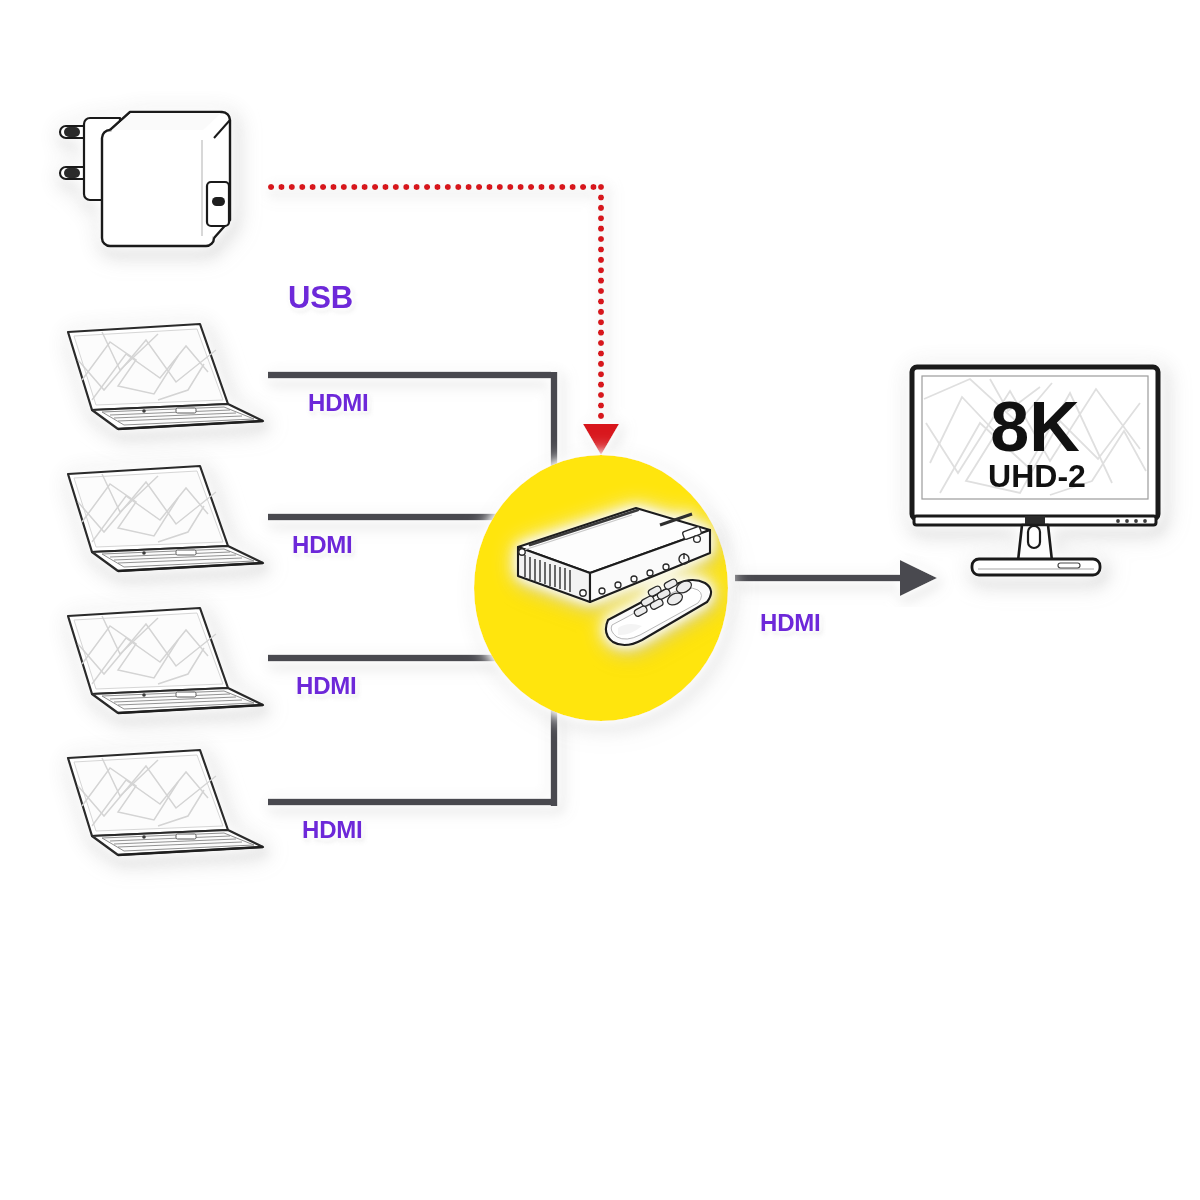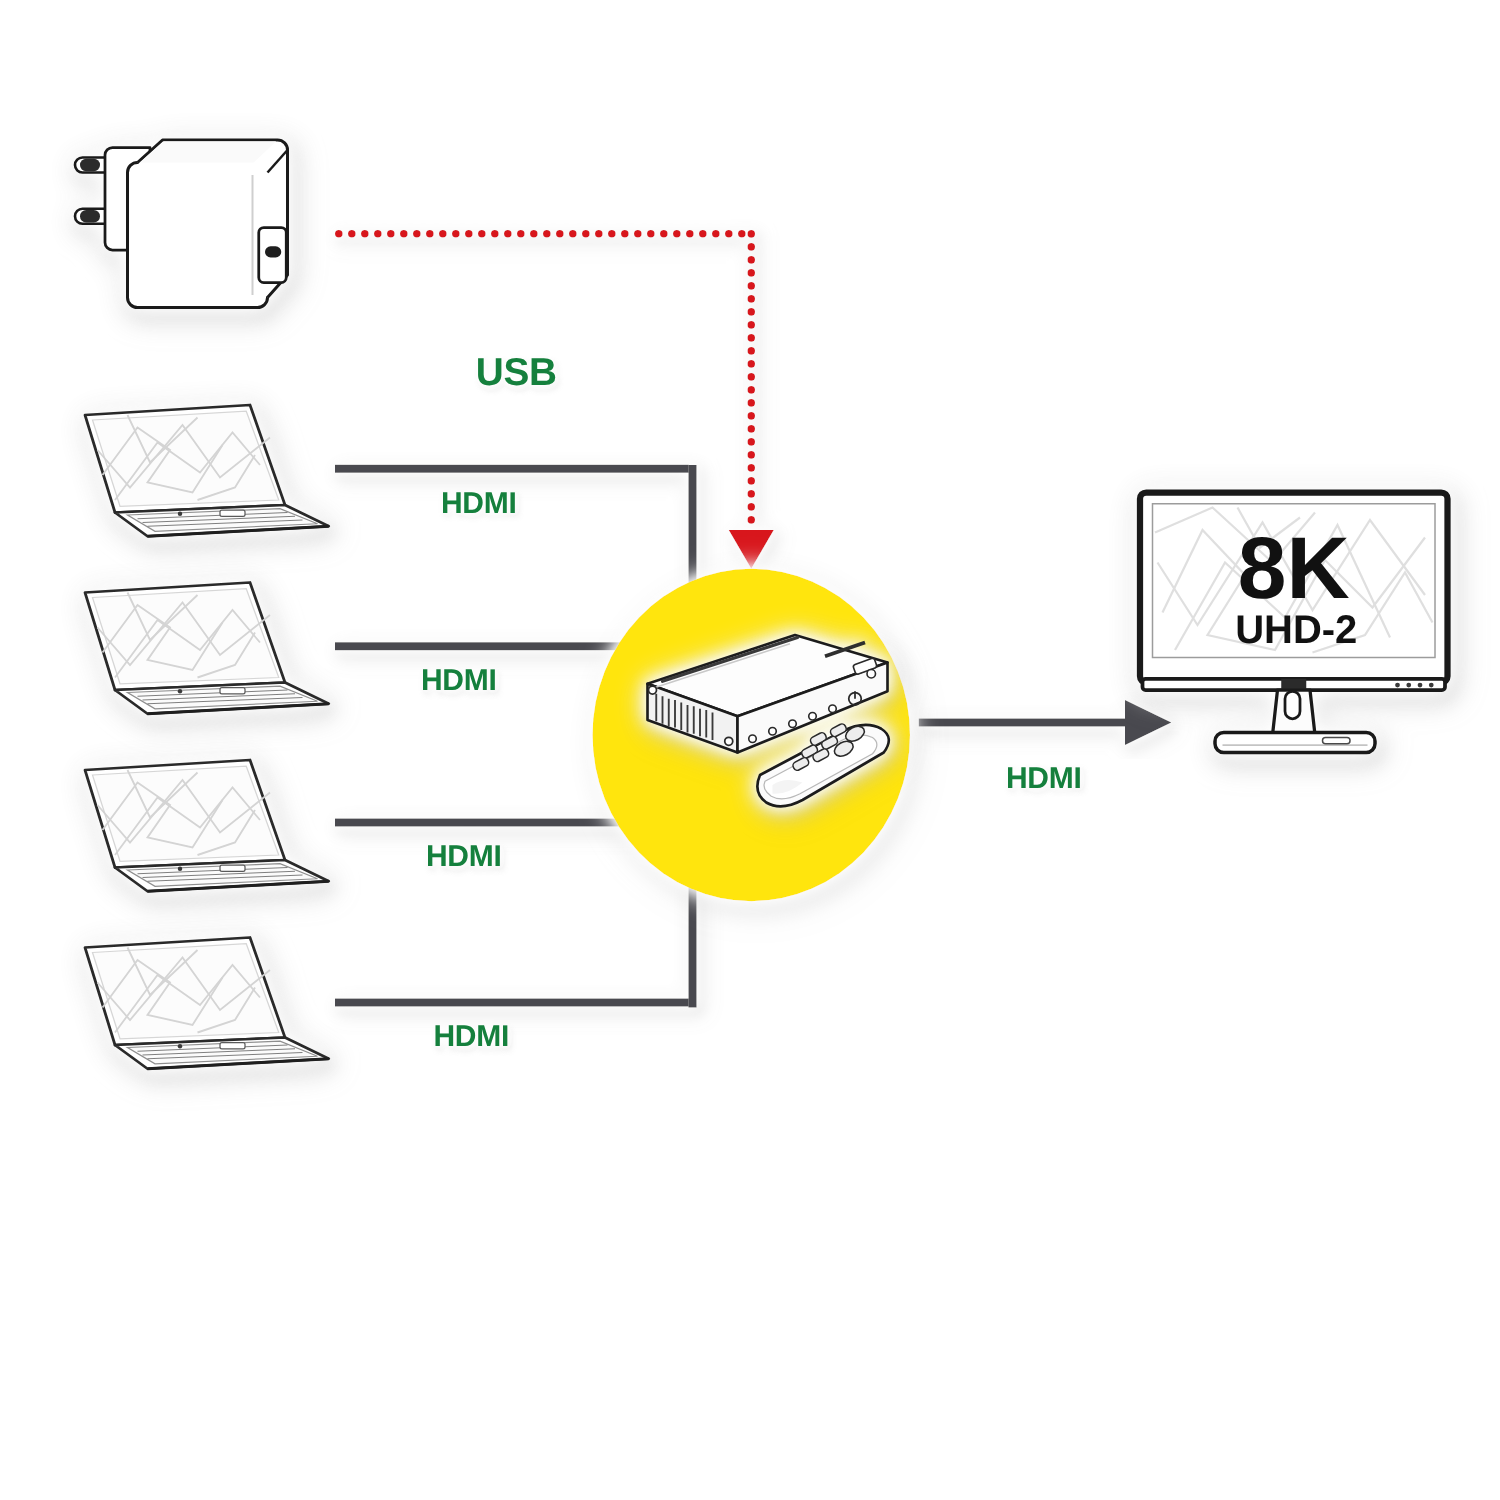--- a/index.html
+++ b/index.html
@@ -27,25 +27,25 @@
     left: 0; top: 0;
     width: 1200px;
     height: 1200px;
   }
 
   
   .label {
     position: absolute;
     font-family: "Liberation Sans", sans-serif;
     font-weight: bold;
-    color: #15803d;
+    color: #6d28d9;
     white-space: pre;
     line-height: 1.12;
     letter-spacing: -0.2px;
-    text-align: center;
+    text-align: left;
     text-shadow:
        0 0 7px #ffffff, 0 0 7px #ffffff, 0 0 7px #ffffff,
        0 0 12px #ffffff, 0 0 12px #ffffff, 0 0 16px #ffffff,
        2px 3px 5px rgba(150,150,150,0.30);
   }
   .label-hdmi { font-size: 24px; }
   .label-psu  { font-size: 31px; }
 
   
   .art {
@@ -312,21 +312,21 @@
           <ellipse cx="197" cy="104" rx="8" ry="5.2" transform="rotate(-28 197 104)"></ellipse>
         </g>
 
         <path d="M140 133 Q 150 126 164 131 Q 152 141 140 140 Z" fill="#f4f4f4" stroke="none"></path>
       </g>
     </svg>
   </div>
 
   <div class="label label-hdmi" style="left:760px; top:610px; width:150px;">HDMI</div>
 
-  <div class="art" style="left:900px; top:390px; width:270px; height:215px;">
+  <div class="art" style="left:900px; top:363px; width:270px; height:215px;">
     <svg width="270" height="215" viewBox="0 0 270 215">
 
       <rect x="12" y="4" width="246" height="152" rx="5" fill="#ffffff" stroke="#1a1a1a" stroke-width="5"></rect>
 
       <rect x="22" y="13" width="226" height="123" fill="#ffffff" stroke="#9c9c9c" stroke-width="1.2"></rect>
 
       <g stroke="#dedede" stroke-width="1.8" fill="none" opacity="0.95">
         <path d="M30 100 L 62 34 L 96 70 L 66 118 L 120 130 L 160 58 L 198 96 L 240 40"></path>
         <path d="M26 60 L 58 110 L 110 28 L 150 98 L 196 26 L 240 86"></path>
         <path d="M40 130 L 80 60 L 128 104 L 170 30 L 212 120"></path>

